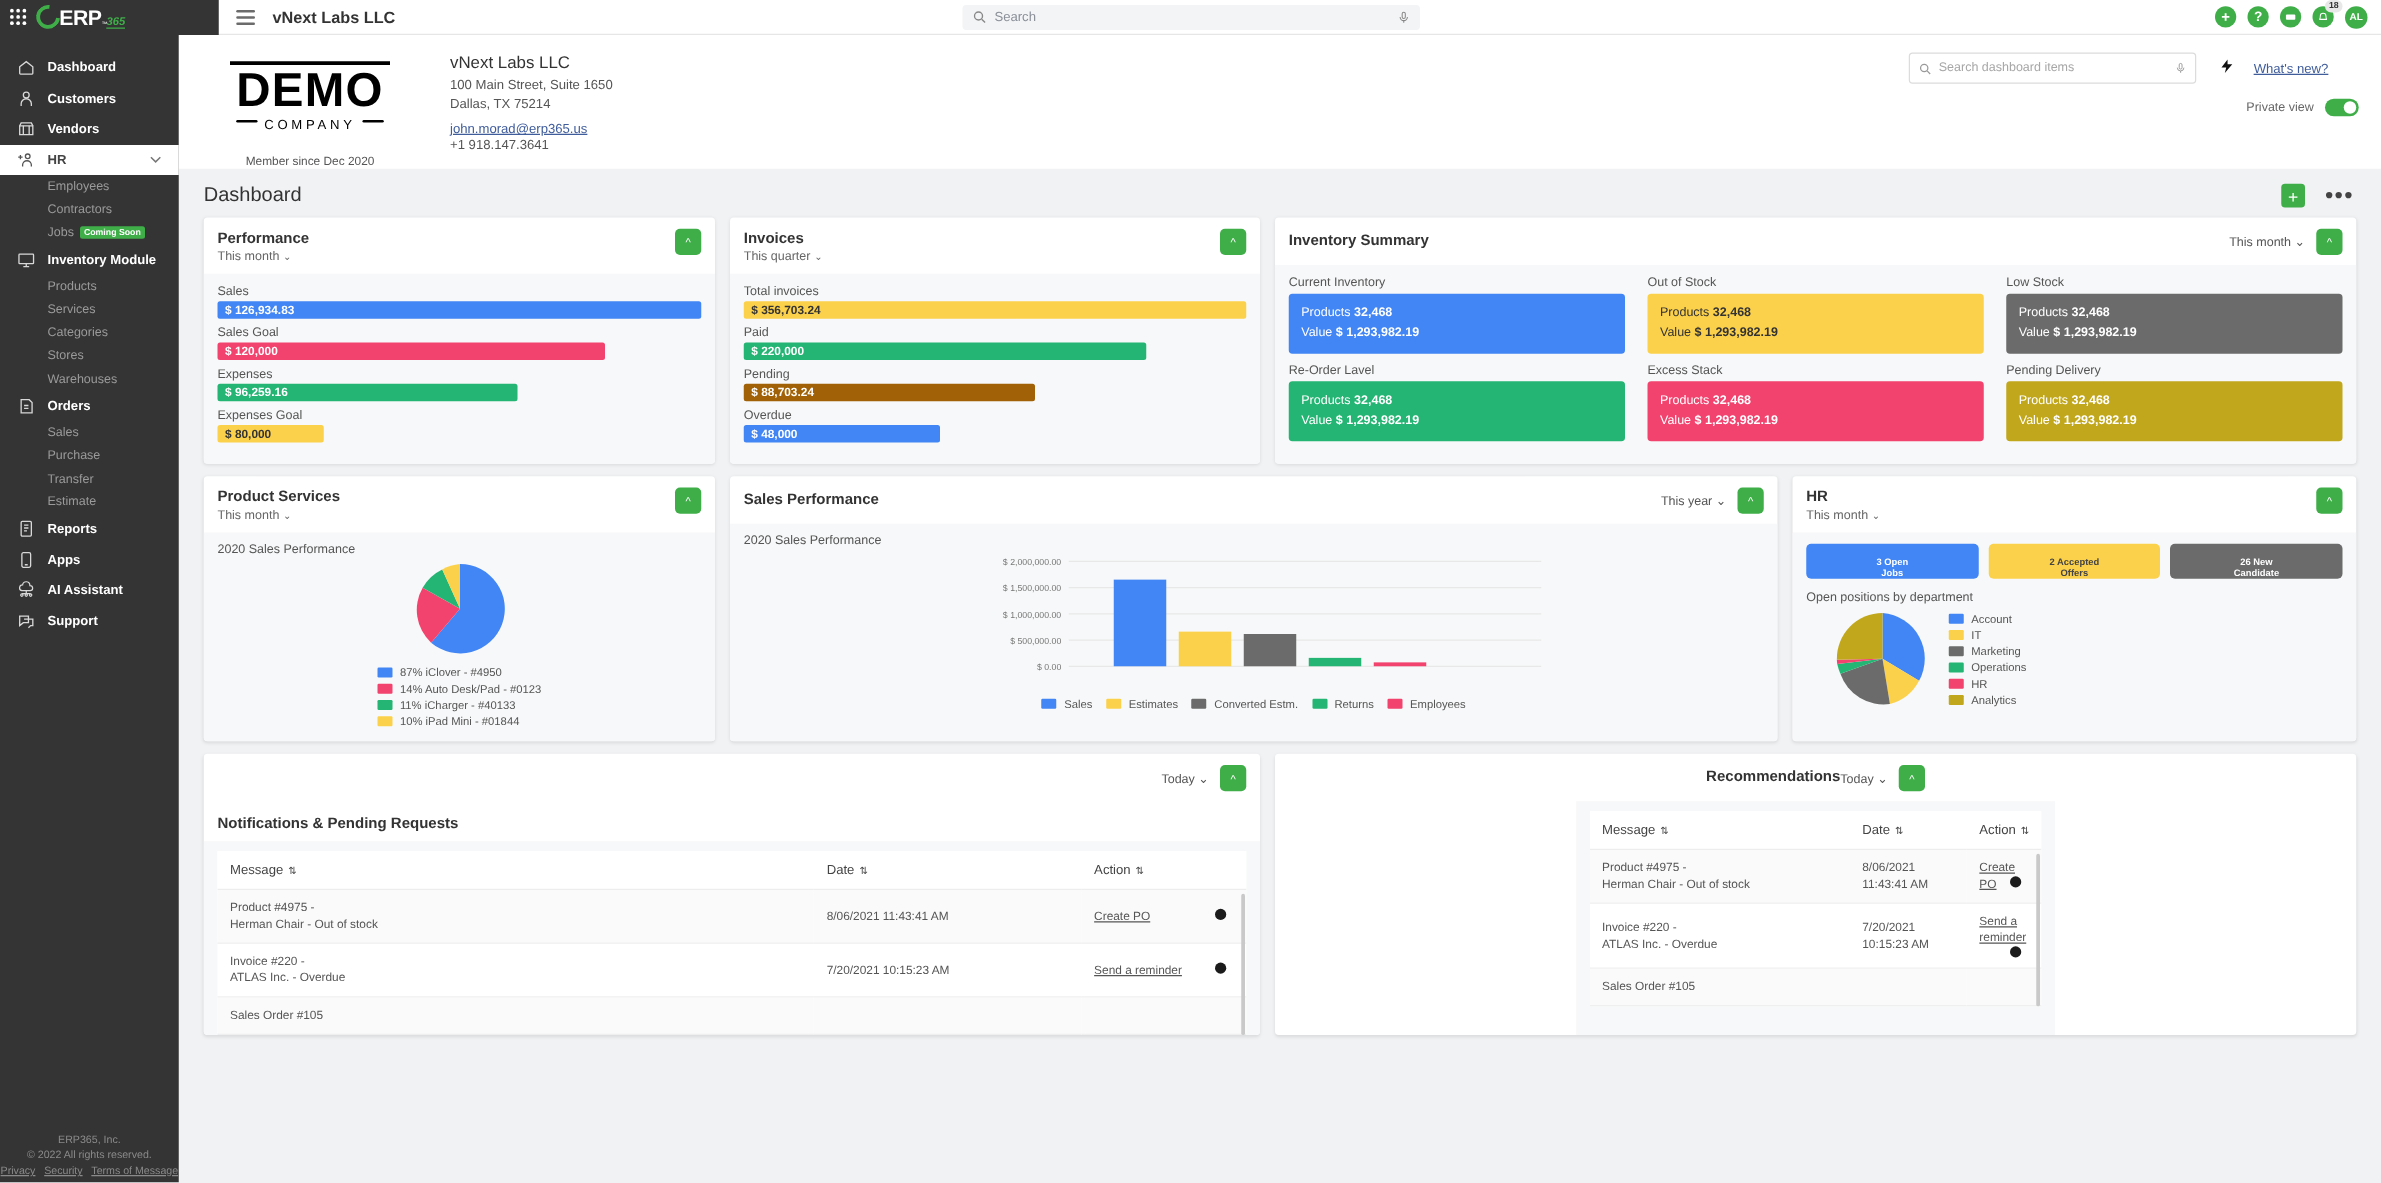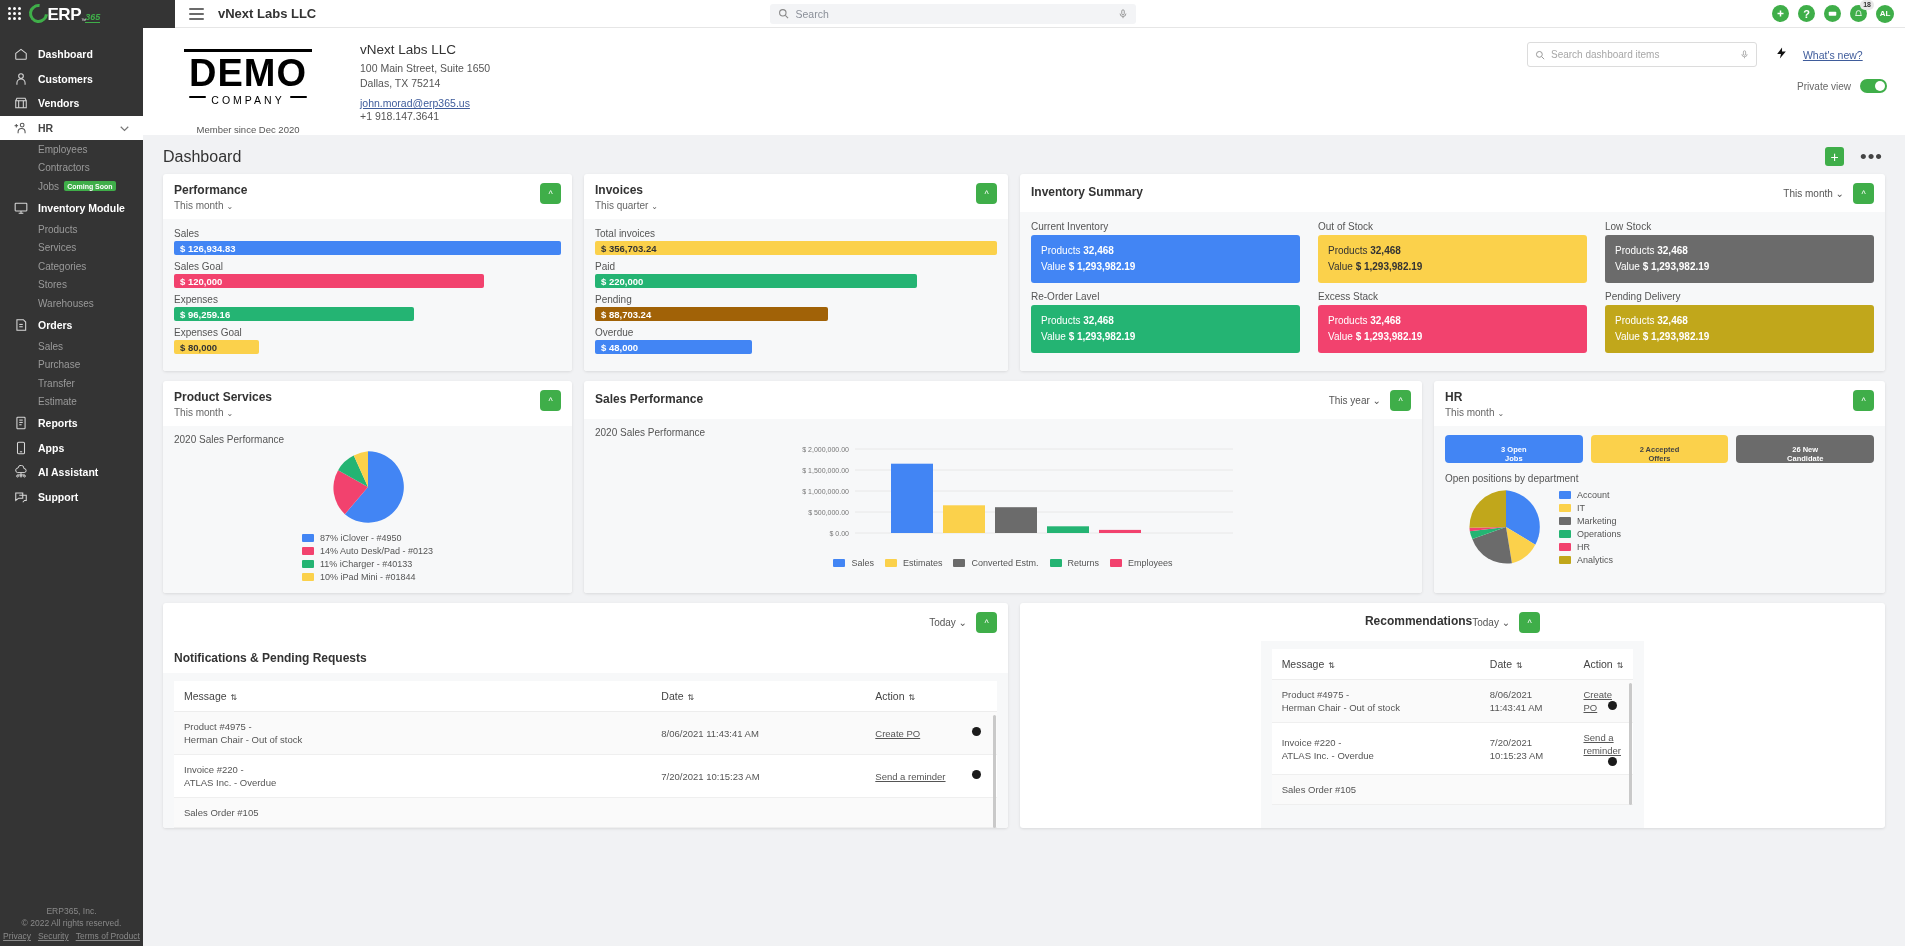--- a/index.html
+++ b/index.html
@@ -398,21 +398,21 @@
         <span>Support</span>
       </div>
     </div>
 
     <div class="footer">
       <div>ERP365, Inc.</div>
       <div>© 2022 All rights reserved.</div>
       <div class="links">
         <span>Privacy</span>
         <span>Security</span>
-        <span>Terms of Product</span>
+        <span>Terms of Message</span>
       </div>
     </div>
   </div>
 
   <div class="main">
 
     <div class="company-strip">
       <div class="logo-box">
         <div class="logo-img">
           <div class="demo-line"></div>

